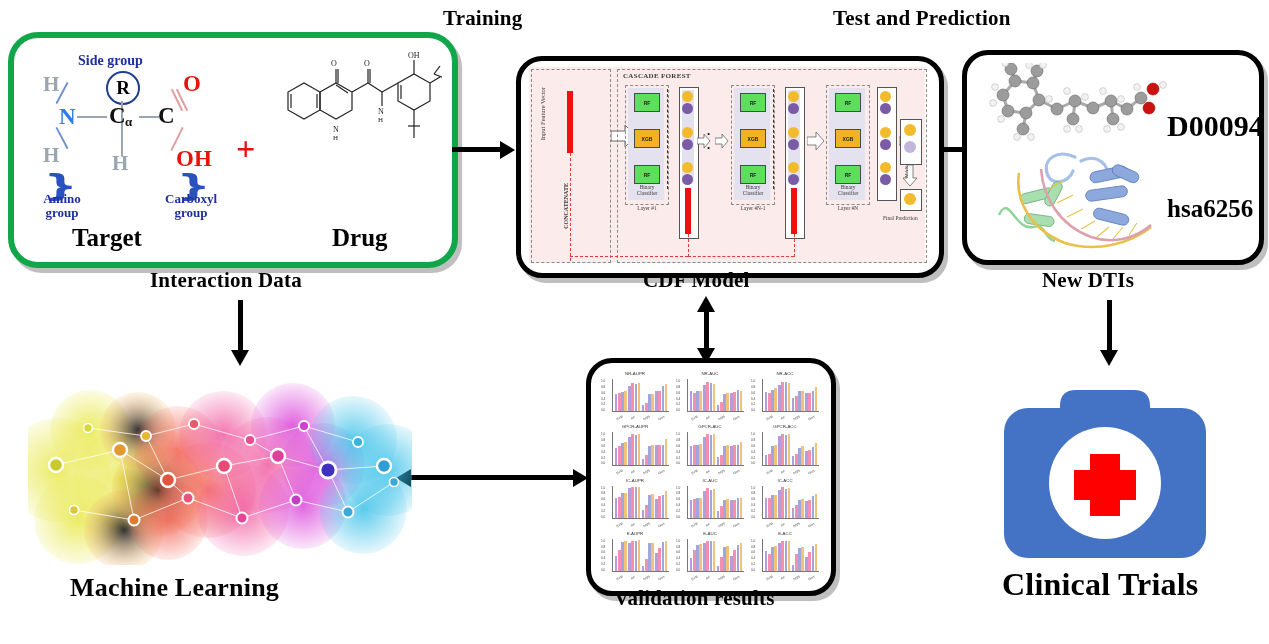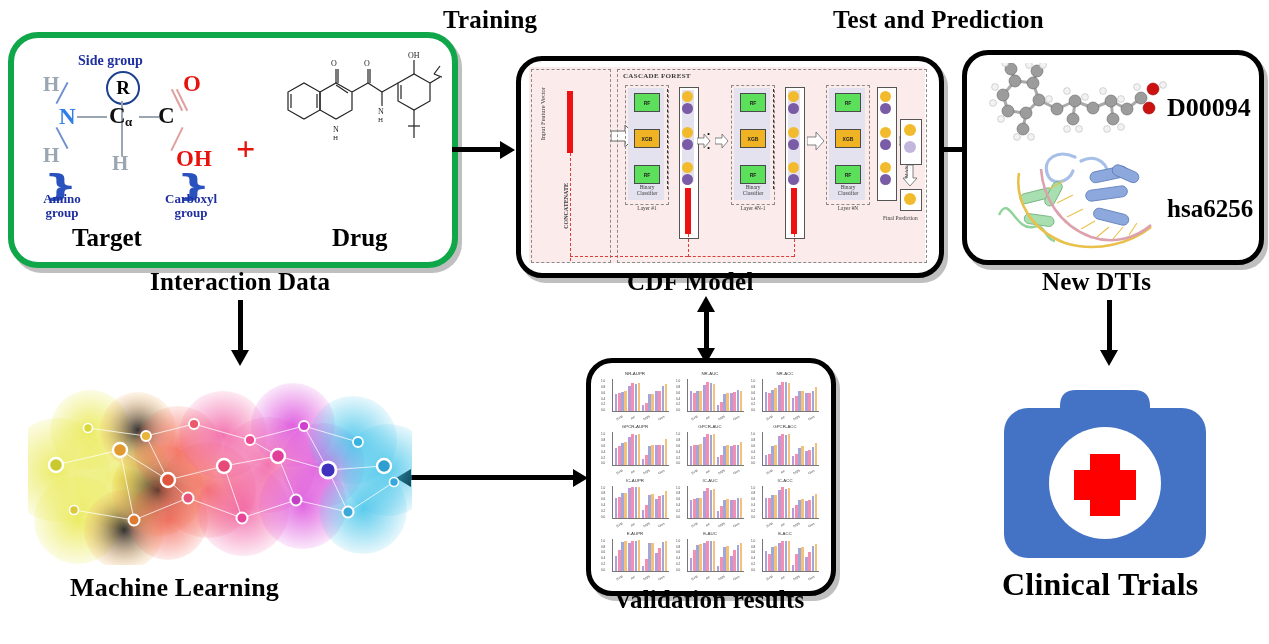--- a/index.html
+++ b/index.html
@@ -1,19 +1,19 @@
 <!DOCTYPE html>
 <html><head>
 <meta charset="utf-8">
 <style>
   html,body{margin:0;padding:0;background:#ffffff;}
   body{width:1269px;height:644px;position:relative;overflow:hidden;
        font-family:"Liberation Serif",serif;color:#000;}
   .abs{position:absolute;}
-  .sec-label{font-weight:bold;font-size:25px;letter-spacing:.2px;white-space:nowrap;
+  .sec-label{font-weight:bold;font-size:21px;letter-spacing:.2px;white-space:nowrap;
              font-family:"Liberation Serif",serif;}
   .panel{position:absolute;background:#fff;border:5px solid #000;border-radius:26px;
          box-shadow:4px 5px 0 rgba(0,0,0,.25);}
   .panel.green{border-color:#10a64a;border-width:6px;border-radius:30px;}
   
   .ar-line{position:absolute;background:#000;}
   .ar-head{position:absolute;width:0;height:0;}
   .hr-r{border-top:9px solid transparent;border-bottom:9px solid transparent;border-left:15px solid #000;}
   .hr-l{border-top:9px solid transparent;border-bottom:9px solid transparent;border-right:15px solid #000;}
   .vr-d{border-left:9px solid transparent;border-right:9px solid transparent;border-top:16px solid #000;}
@@ -271,21 +271,21 @@
   <svg class="wa" style="left:381px;top:104px;" width="16" height="22" viewBox="0 0 16 22">
     <polygon points="5,0 11,0 11,13 15,13 8,21 1,13 5,13" fill="#fff" stroke="#666" stroke-width=".8"></polygon>
   </svg>
   <div class="cf-t vert" style="left:383px;top:105px;font-size:5px;">MAX</div>
 
   <div class="vecbox" style="left:379px;top:128px;width:20px;height:20px;"></div>
   <div class="dot y" style="left:383px;top:132px;width:12px;height:12px;"></div>
   <div class="cf-t" style="left:362px;top:154px;font-size:5.4px;">Final Prediction</div>
 </div>
 
-<div class="sec-label abs" style="left:627px;top:268px;">CDF Model</div>
+<div class="sec-label abs" style="left:643px;top:268px;">CDF Model</div>
 
 <div class="ar-line abs" style="left:940px;top:147px;width:42px;height:5px;"></div>
 <div class="ar-head hr-r abs" style="left:976px;top:141px;"></div>
 
 <div class="panel" style="left:962px;top:50px;width:292px;height:205px;">
 
   <svg class="abs" style="left:14px;top:8px;" width="190" height="82" viewBox="0 0 190 82">
     <g stroke="#aaa" stroke-width="3" stroke-linecap="round">
       <line x1="22" y1="32" x2="34" y2="18"></line>
         <line x1="34" y1="18" x2="52" y2="20"></line>
@@ -343,21 +343,21 @@
         <circle cx="86" cy="66" r="3.4"></circle>
       <circle cx="98" cy="66" r="3.4"></circle>
         <circle cx="126" cy="66" r="3.4"></circle>
         <circle cx="140" cy="64" r="3.4"></circle>
       <circle cx="62" cy="2" r="3.4"></circle>
         <circle cx="48" cy="2" r="3.4"></circle>
         <circle cx="24" cy="0" r="3.4"></circle>
       <circle cx="182" cy="22" r="3.4"></circle>
     </g>
   </svg>
-  <div class="abs" style="left:200px;top:38px;font-size:26px;font-weight:bold;font-family:'Liberation Serif',serif;">D00094</div>
+  <div class="abs" style="left:200px;top:54px;font-size:30px;font-weight:bold;font-family:'Liberation Serif',serif;">D00094</div>
 
   <svg class="abs" style="left:18px;top:88px;" width="186" height="110" viewBox="0 0 186 110">
     <g fill="none" stroke-width="3.2" stroke-linecap="round">
       <path d="M90,14 C72,6 58,16 62,30 C66,44 84,40 88,28" stroke="#a8c0e8"></path>
       <path d="M96,18 C112,10 126,22 122,36" stroke="#a8c0e8"></path>
     </g>
     <g fill="#8ca8dd" stroke="#5d7cb8" stroke-width=".8">
       <rect x="104" y="30" width="38" height="11" rx="5.5" transform="rotate(-12 104 30)"></rect>
       <rect x="100" y="48" width="42" height="11" rx="5.5" transform="rotate(-8 100 48)"></rect>
       <rect x="110" y="64" width="36" height="11" rx="5.5" transform="rotate(14 110 64)"></rect>

